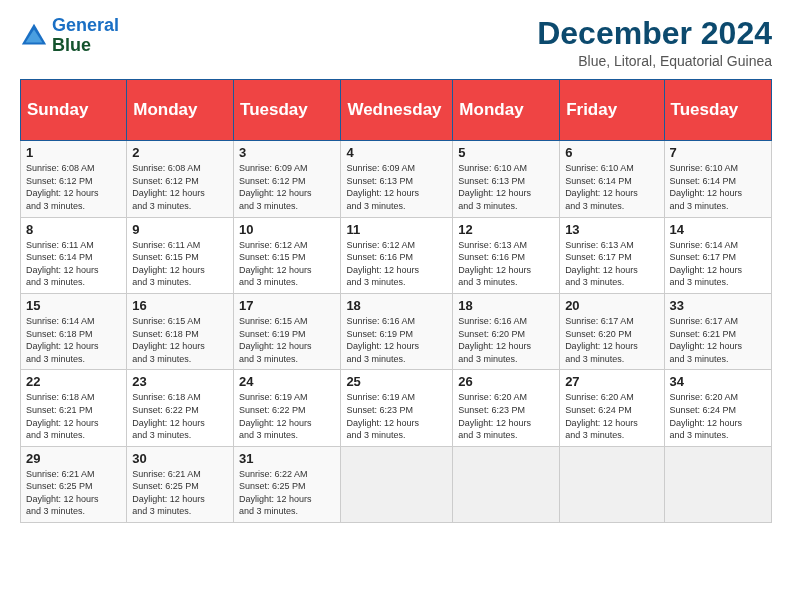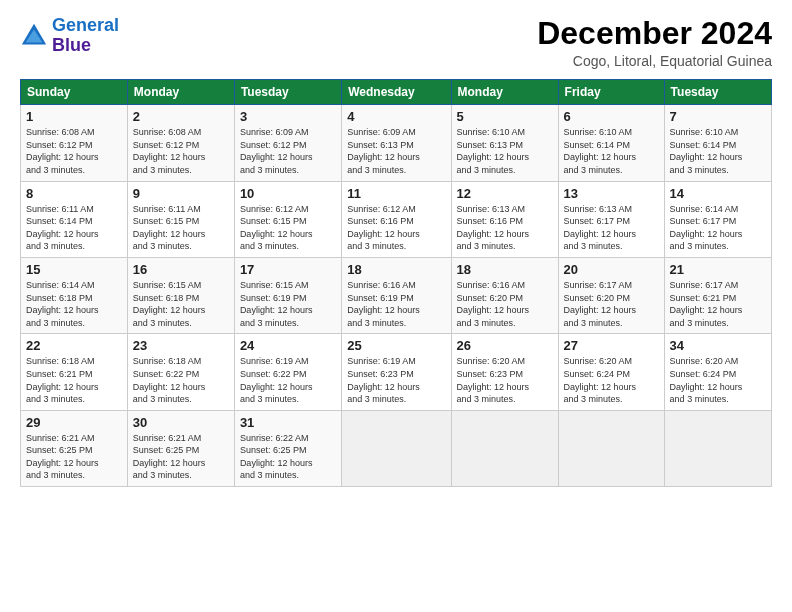--- a/index.html
+++ b/index.html
@@ -40,39 +40,39 @@
     .logo-icon {
       width: 28px;
       height: 28px;
     }
     .title-area {
       text-align: right;
     }
     .main-title {
       font-size: 32px;
       font-weight: bold;
-      color: #000000;
+      color: #0c4a6e;
       line-height: 1.1;
     }
     .sub-title {
       font-size: 14px;
       color: #555;
       margin-top: 2px;
     }
     .calendar {
       width: 100%;
       border-collapse: collapse;
       font-size: 9.5px;
     }
     .calendar thead tr th {
-      background: #15803d;
+      background: #ef4444;
       color: #fff;
       text-align: left;
-      padding: 5px 6px;
-      font-size: 12px;
+      padding: 20px 6px;
+      font-size: 17px;
       font-weight: bold;
       border: 1px solid #1a5a9a;
     }
     .calendar tbody tr td {
       border: 1px solid #ccc;
       vertical-align: top;
       padding: 4px 5px;
       width: 113px;
       min-height: 72px;
       background: #fff;
@@ -102,26 +102,26 @@
 
 <div class="page">
   <div class="header">
     <div class="logo">
       <svg class="logo-icon" viewBox="0 0 30 30" xmlns="http://www.w3.org/2000/svg">
         <polygon points="15,2 28,24 2,24" fill="#1a6fc4"></polygon>
         <polygon points="15,8 24,22 6,22" fill="#4a9fe0"></polygon>
       </svg>
       <div class="logo-text">
         <div><span>General</span></div>
-        <div><span style="color:#4c1d95">Blue</span></div>
+        <div><span style="color:#14532d">Blue</span></div>
       </div>
     </div>
     <div class="title-area">
       <div class="main-title">December 2024</div>
-      <div class="sub-title">Cogo, Litoral, Equatorial Guinea</div>
+      <div class="sub-title">Blue, Litoral, Equatorial Guinea</div>
     </div>
   </div>
 
   <table class="calendar">
     <thead>
       <tr>
         <th>Sunday</th>
         <th>Monday</th>
         <th>Tuesday</th>
         <th>Wednesday</th>
@@ -210,21 +210,21 @@
         </td>
           <td>
           <span class="day-num">18</span>
           <span class="day-info">Sunrise: 6:16 AM<br>Sunset: 6:20 PM<br>Daylight: 12 hours<br>and 3 minutes.</span>
         </td>
           <td>
           <span class="day-num">20</span>
           <span class="day-info">Sunrise: 6:17 AM<br>Sunset: 6:20 PM<br>Daylight: 12 hours<br>and 3 minutes.</span>
         </td>
           <td>
-          <span class="day-num">21</span>
+          <span class="day-num">33</span>
           <span class="day-info">Sunrise: 6:17 AM<br>Sunset: 6:21 PM<br>Daylight: 12 hours<br>and 3 minutes.</span>
         </td>
         </tr>
         <tr>
           <td>
           <span class="day-num">22</span>
           <span class="day-info">Sunrise: 6:18 AM<br>Sunset: 6:21 PM<br>Daylight: 12 hours<br>and 3 minutes.</span>
         </td>
           <td>
           <span class="day-num">23</span>

